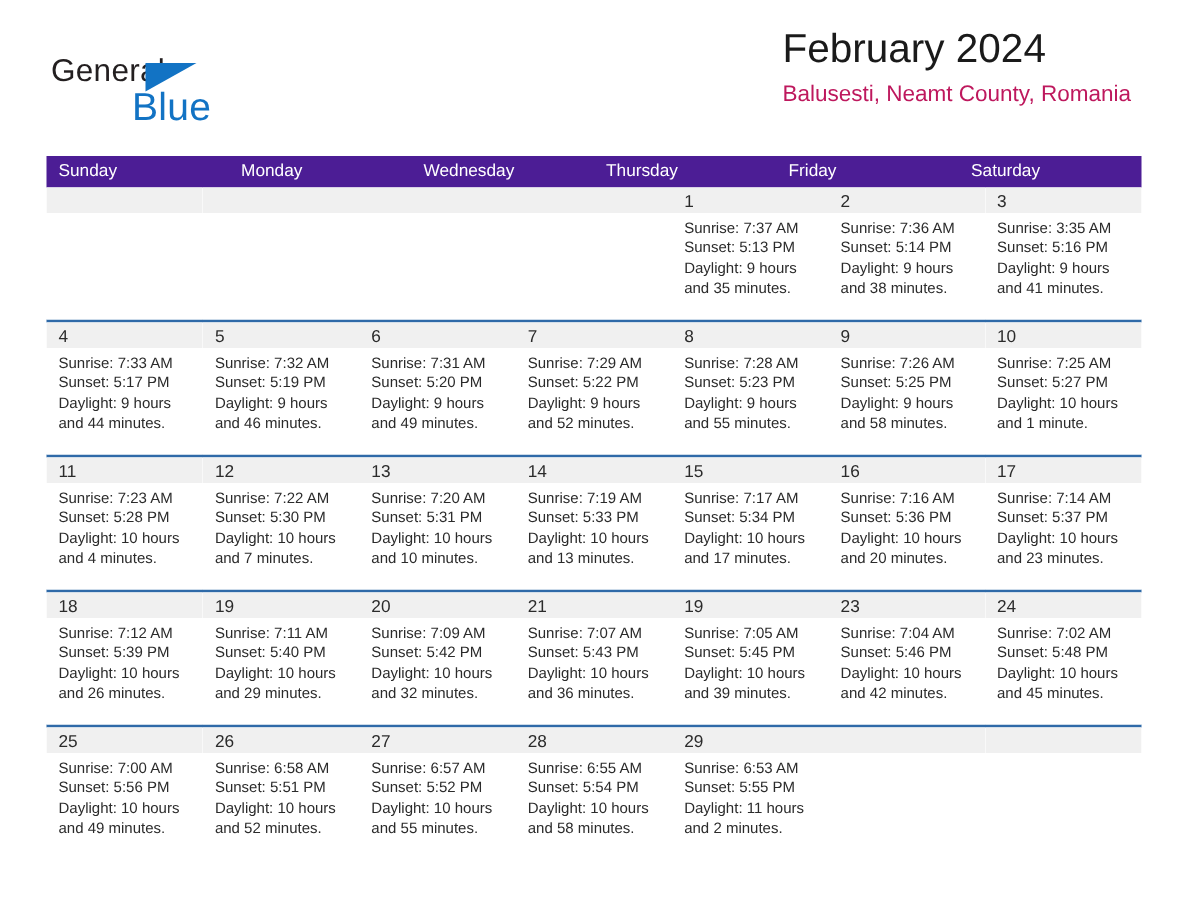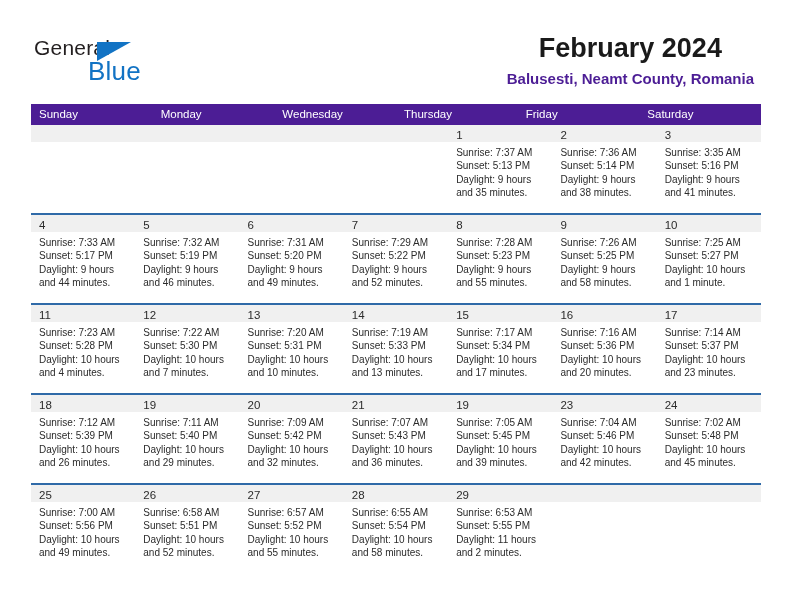--- a/index.html
+++ b/index.html
@@ -61,34 +61,33 @@
     top: 6px;
     width: 0;
     height: 0;
     border-left: 34px solid #1273c4;
     border-bottom: 19px solid transparent;
   }
 
   .title-block {
     position: absolute;
     right: 38px;
-    top: 32px;
-    text-align: center;
-    font-weight: bold;
+    top: 16px;
+    text-align: left;
   }
   .cal-title {
     font-size: 27px;
     color: #1a1a1a;
     line-height: 32px;
     white-space: nowrap;
   }
   .cal-subtitle {
     margin-top: 6px;
     font-size: 15px;
-    color: #4c1d95;
+    color: #be185d;
     line-height: 18px;
     white-space: nowrap;
   }
 
   
   .calendar {
     position: absolute;
     left: 31px;
     top: 104px;
     width: 730px;

